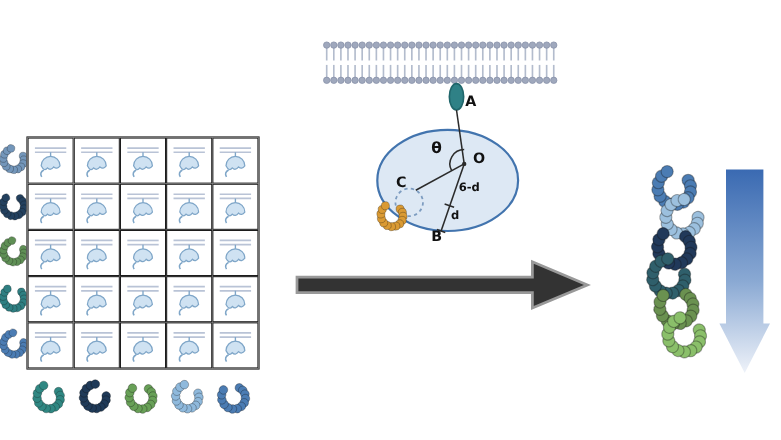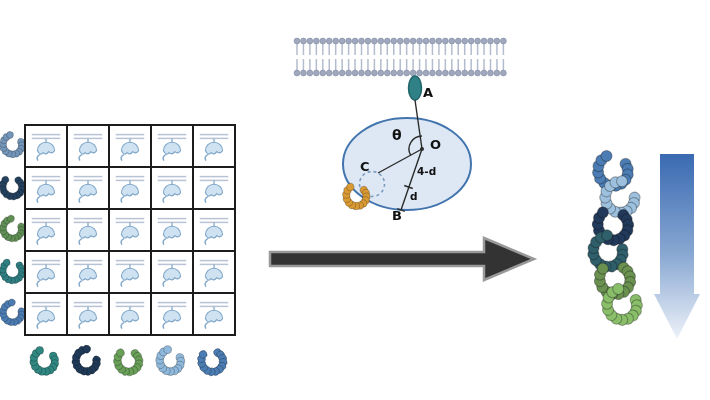--- a/index.html
+++ b/index.html
@@ -569,21 +569,21 @@
       <circle cx="5.7" cy="12.7" r="3.68" fill="#da9a33" stroke="rgba(20,20,20,0.35)" stroke-width="0.70"></circle>
       <circle cx="7.6" cy="8.8" r="3.68" fill="#da9a33" stroke="rgba(20,20,20,0.35)" stroke-width="0.70"></circle>
       <circle cx="11.0" cy="6.0" r="3.68" fill="#da9a33" stroke="rgba(20,20,20,0.35)" stroke-width="0.70"></circle>
     </svg>
 
   <span class="lbl" style="left:423px;top:86px">A</span>
   <span class="lbl" style="left:430px;top:138px">O</span>
   <span class="lbl" style="left:392px;top:128px;font-size:14px">θ</span>
   <span class="lbl" style="left:360px;top:160px">C</span>
   <span class="lbl" style="left:392px;top:209px">B</span>
-  <span class="lbl small" style="left:417px;top:166px">4-d</span>
+  <span class="lbl small" style="left:417px;top:166px">6-d</span>
   <span class="lbl small" style="left:410px;top:191px">d</span>
 
   <svg class="abs" width="285" height="62" viewBox="0 0 285 62" style="left:262px;top:228px">
     <polygon points="8,24 222,24 222,10 272,31 222,52 222,38 8,38" stroke-width="2.5" fill="#333333" stroke="#999999"></polygon>
   </svg>
 
   <svg class="abs" width="48" height="48" style="left:590px;top:147px">
       <circle cx="35.6" cy="16.9" r="5.52" fill="#4b7cb3" stroke="rgba(20,20,20,0.35)" stroke-width="1.06"></circle>
       <circle cx="37.7" cy="21.9" r="5.52" fill="#4b7cb3" stroke="rgba(20,20,20,0.35)" stroke-width="1.06"></circle>
       <circle cx="37.7" cy="27.5" r="5.52" fill="#4b7cb3" stroke="rgba(20,20,20,0.35)" stroke-width="1.06"></circle>

